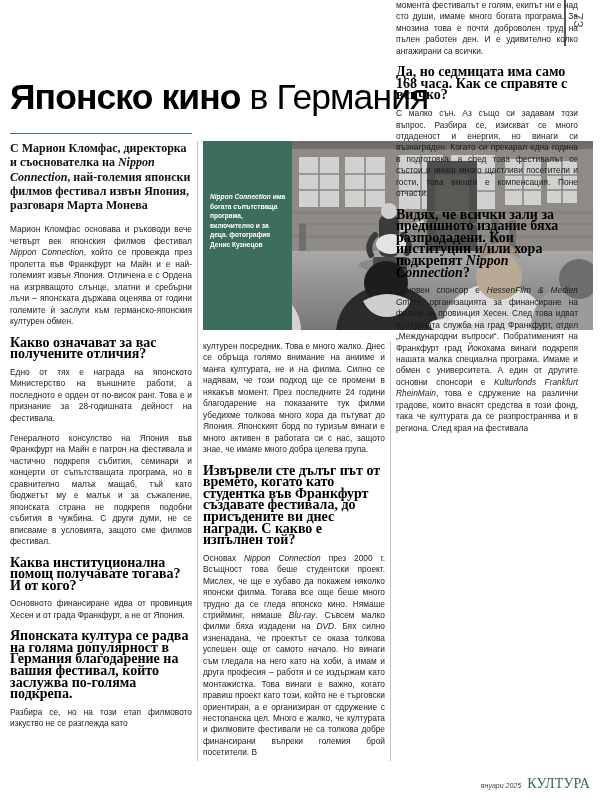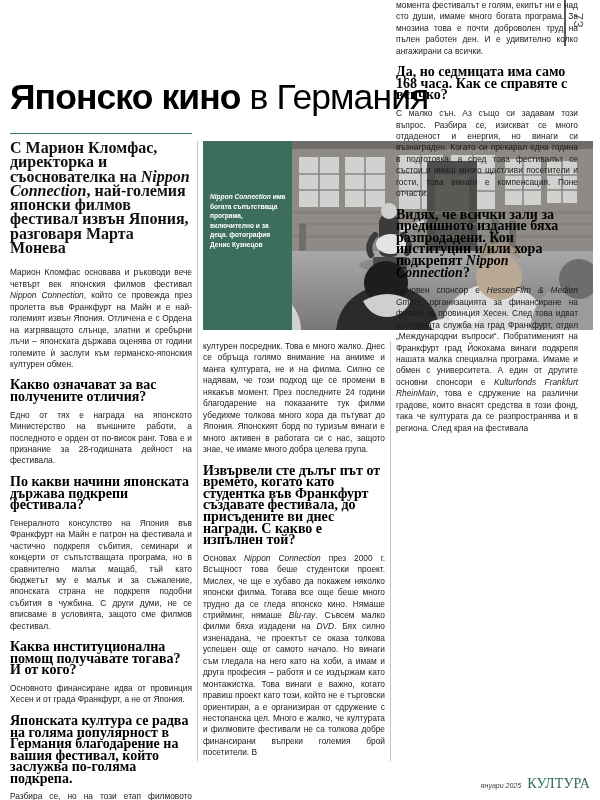--- a/index.html
+++ b/index.html
@@ -136,21 +136,21 @@
     width: 1px;
     background: #b9c9c1;
   }
   .sep-1 { left: 197px; top: 141px; height: 620px; }
   .sep-2 { left: 390px; top: 341px; height: 420px; }
 
   
   .standfirst {
     font-family: "Liberation Serif", serif;
     font-weight: bold;
-    font-size: 16px;
+    font-size: 12px;
     line-height: 14.3px;
     color: #111111;
     margin: 0 0 12px 0;
     text-align: left;
   }
   .standfirst em { font-style: italic; }
 
   p.body {
     font-family: "Liberation Sans", sans-serif;
     font-size: 8.35px;
@@ -339,21 +339,20 @@
       <span>С Марион Кломфас, директорка и съоснователка на </span><em>Nippon Connection</em><span>, най-големия японски филмов фестивал извън Япония, разговаря Марта Монева</span>
     </p>
 
     <p class="body">
       <span>Марион Кломфас основава и ръководи вече четвърт век японския филмов фестивал </span><em>Nippon Connection</em><span>, който се провежда през пролетта във Франкфурт на Майн и е най-големият извън Япония. Отличена е с Ордена на изгряващото слънце, златни и сребърни лъчи – японската държава оценява от години големите ѝ заслуги към германско-японския културен обмен.</span>
     </p>
 
     <h3 class="question">Какво означават за вас получените отличия?</h3>
     <p class="body">Едно от тях е награда на японското Министерство на външните работи, а последното е орден от по-висок ранг. Това е и признание за 28-годишната дейност на фестивала.</p>
 
-    <h3 class="question">По какви начини японската държава подкрепи фестивала?</h3>
     <p class="body">Генералното консулство на Япония във Франкфурт на Майн е патрон на фестивала и частично подкрепя събития, семинари и концерти от съпътстващата програма, но в сравнително малък мащаб, тъй като бюджетът му е малък и за съжаление, японската страна не подкрепя подобни събития в чужбина. С други думи, не се вписваме в условията, защото сме филмов фестивал.</p>
 
     <h3 class="question">Каква институционална помощ получавате тогава? И от кого?</h3>
     <p class="body">Основното финансиране идва от провинция Хесен и от града Франкфурт, а не от Япония.</p>
 
     <h3 class="question">Японската култура се радва на голяма популярност в Германия благодарение на вашия фестивал, който заслужва по-голяма подкрепа.</h3>
     <p class="body">Разбира се, но на този етап филмовото изкуство не се разглежда като</p>
   </div>
 </div>
 

